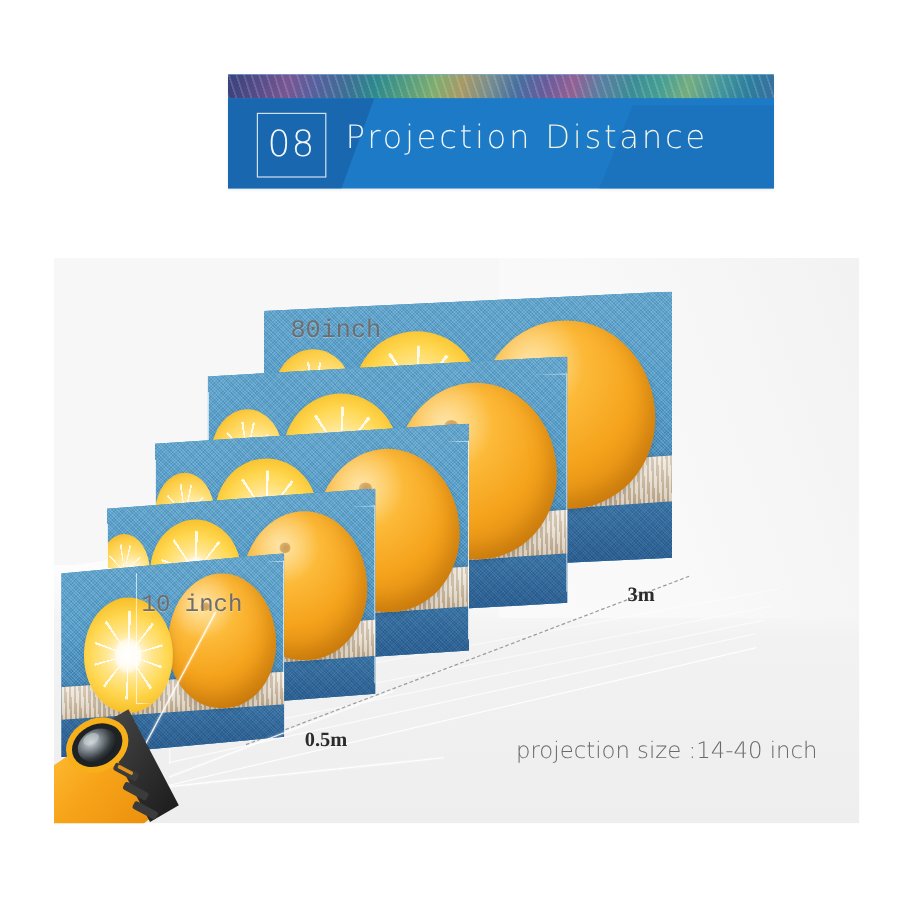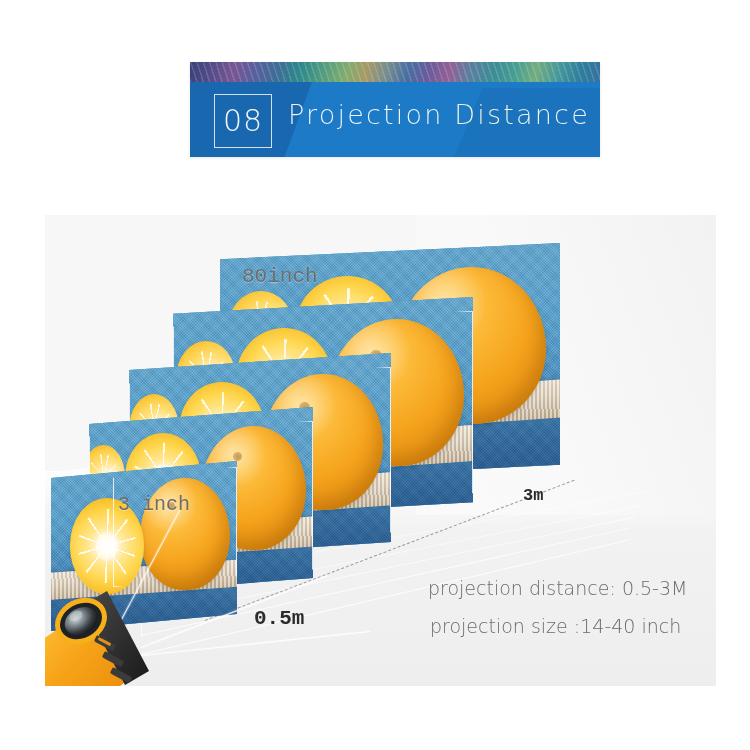--- a/index.html
+++ b/index.html
@@ -8,21 +8,21 @@
     width:750px;height:750px;
     background:#ffffff;
     font-family:"Liberation Sans", sans-serif;
     overflow:hidden;
     position:relative;
   }
   .page{position:absolute;inset:0;width:750px;height:750px;background:#fff;}
 
   
   .banner{
-    position:absolute;left:190px;top:62px;width:410px;height:95px;
+    position:absolute;left:190px;top:62px;width:455px;height:95px;
     background:#1d7ac6;
     box-shadow:0 1px 3px rgba(0,0,0,.10);
     overflow:hidden;
   }
   .banner-strip{
     position:absolute;left:0;top:0;width:100%;height:20px;
     background:
       linear-gradient(100deg,#3b3f78 0%,#5a4a86 6%,#7e5590 11%,#5b5f9c 16%,
         #3f6f93 22%,#2f8a8a 27%,#59a07a 33%,#86b06a 38%,#b09c62 43%,
         #7c8f8d 48%,#4a6f9e 53%,#6d5a9a 58%,#9a5f92 63%,#5f7fa0 68%,
@@ -188,21 +188,21 @@
   
   .projector{position:absolute;left:8px;top:370px;width:120px;height:120px;}
   .beam{
     position:absolute;height:1px;background:rgba(255,255,255,.95);
     transform-origin:left center;box-shadow:0 0 2px rgba(255,255,255,.8);
   }
 
   
   .dist-label{
     position:absolute;color:#2b2b2b;font-weight:bold;
-    font-family:Liberation Mono, monospace;white-space:nowrap;
+    font-family:Liberation Serif, serif;white-space:nowrap;
   }
   
   .spec{
     position:absolute;color:#6a6a6a;font-weight:300;white-space:nowrap;
     font-family:"DejaVu Sans", sans-serif;
   }
 </style>
 </head>
 <body>
 
@@ -289,21 +289,21 @@
     <div class="screen" style="left:6px;top:246px;width:186px;height:170px;clip-path:polygon(0 10%,100% 0,100% 90%,0 100%);">
       <div class="denim"></div>
       <div class="denim-dark"></div>
       <div class="tray" style="top:62%;transform:rotate(-4deg);"></div>
       <div class="orange-big" style="left:48%;top:10%;width:48%;height:66%;">
         <div class="navel"></div>
       </div>
       <div class="orange-half" style="left:10%;top:22%;width:40%;height:56%;"></div>
     </div>
     <div class="frame-outline" style="left:68px;top:252px;width:122px;height:118px;clip-path:polygon(0 9%,100% 0,100% 91%,0 100%);"></div>
-    <div class="screen-label" style="left:73px;top:278px;font-size:20px;">3 inch</div>
+    <div class="screen-label" style="left:73px;top:278px;font-size:20px;">10 inch</div>
 
     <div class="beam" style="left:68px;top:420px;width:142px;transform:rotate(-62deg);"></div>
     <div class="beam" style="left:96px;top:432px;width:200px;transform:rotate(-21deg);"></div>
     <div class="beam" style="left:96px;top:440px;width:230px;transform:rotate(-6deg);"></div>
 
     <div class="projector" style="left:-8px;top:368px;width:130px;height:118px;">
       <svg width="130" height="118" viewBox="0 0 130 118">
         <defs>
           <linearGradient id="bodyG" x1="0" y1="0" x2="1" y2="1">
             <stop offset="0%" stop-color="#ffc23a"></stop>
@@ -332,20 +332,19 @@
         <ellipse cx="44" cy="38" rx="17" ry="13" transform="rotate(-28 44 38)" fill="url(#lensG)"></ellipse>
         <ellipse cx="39" cy="33" rx="7" ry="4.5" transform="rotate(-28 39 33)" fill="#c9d2d6" opacity=".55"></ellipse>
 
         <rect x="60" y="52" width="22" height="7" rx="2" transform="rotate(28 60 52)" fill="#3b3b3b"></rect>
         <rect x="68" y="68" width="22" height="7" rx="2" transform="rotate(28 68 68)" fill="#3b3b3b"></rect>
         <rect x="76" y="84" width="22" height="7" rx="2" transform="rotate(28 76 84)" fill="#3b3b3b"></rect>
         <rect x="62" y="54" width="14" height="3" rx="1.5" transform="rotate(28 62 54)" fill="#e0911a"></rect>
       </svg>
     </div>
 
-    <div class="dist-label" style="left:209px;top:392px;font-size:21px;">0.5m</div>
+    <div class="dist-label" style="left:209px;top:392px;font-size:17px;">0.5m</div>
     <div class="dist-label" style="left:478px;top:271px;font-size:17px;">3m</div>
 
-    <div class="spec" style="left:383px;top:362px;font-size:19px;">projection distance: 0.5-3M</div>
     <div class="spec" style="left:385px;top:400px;font-size:19px;">projection size :14-40 inch</div>
 
   </div>
 </div>
 
 </body></html>

